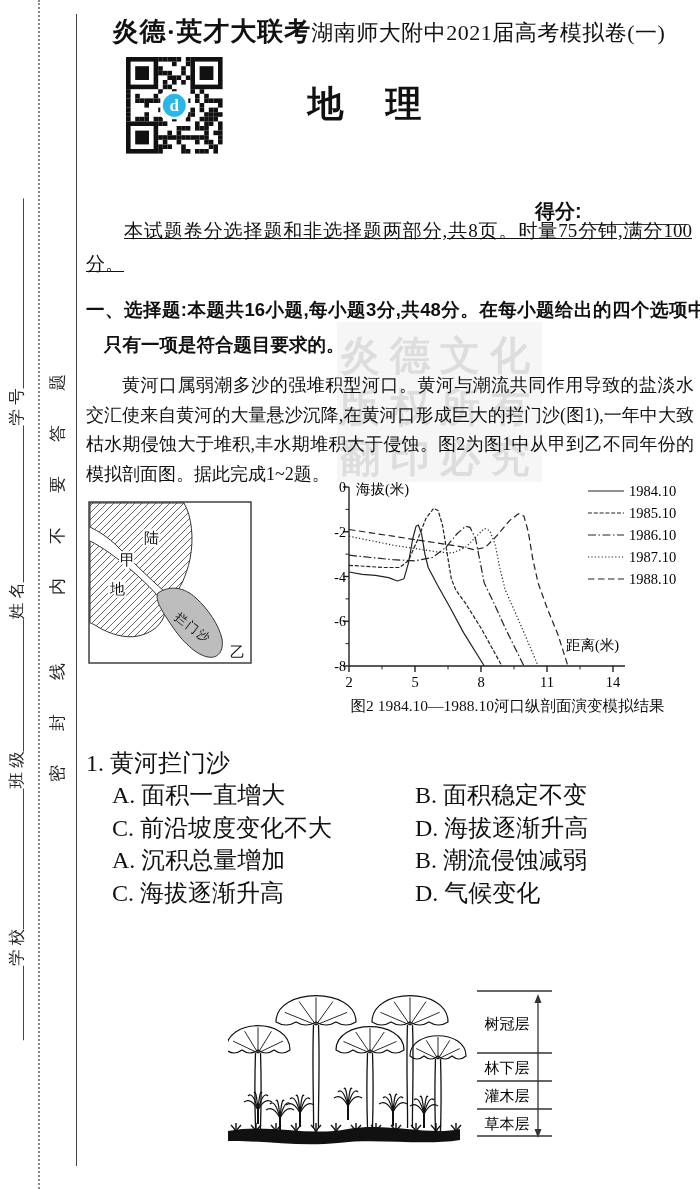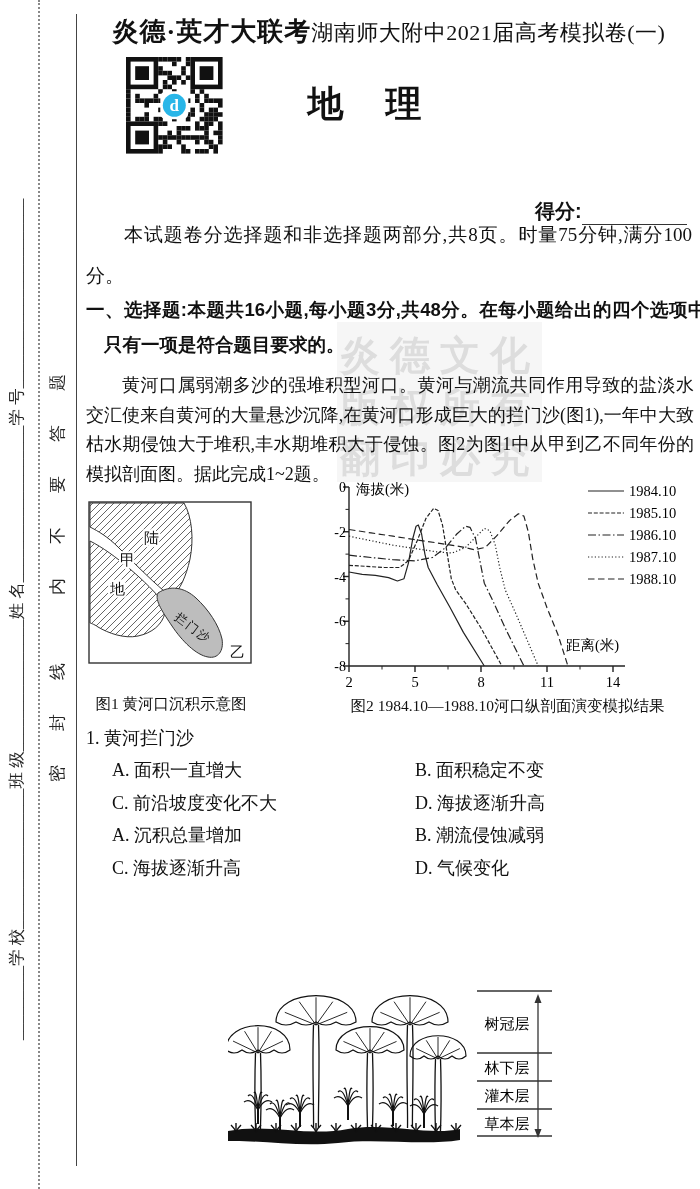--- a/index.html
+++ b/index.html
@@ -21,30 +21,30 @@
   
   .header-title{position:absolute;left:84px;top:14px;width:610px;text-align:center;white-space:nowrap;}
   .brush{font-size:26px;font-weight:bold;letter-spacing:1px;}
   .rest{font-size:22px;letter-spacing:0.5px;}
   .subject{position:absolute;left:16px;top:80px;width:100%;text-align:center;
            font-size:36px;font-weight:bold;letter-spacing:3px;}
   .score{position:absolute;left:535px;top:166px;font-size:20px;font-weight:bold;
          font-family:"Liberation Sans",sans-serif;margin-top:32px;}
   .score .blank{display:inline-block;width:105px;height:20px;border-bottom:1.5px solid #333;vertical-align:bottom;}
   
-  .intro{position:absolute;left:86px;top:214px;width:606px;font-size:19px;line-height:41px;
-         text-align:justify;text-indent:2em;}
+  .intro{position:absolute;left:86px;top:214px;width:606px;font-size:19px;line-height:33px;
+         text-align:justify;text-indent:2em;text-decoration:underline;}
   .section-h{position:absolute;left:86px;top:292px;width:608px;font-size:18.5px;font-weight:bold;
              font-family:"Liberation Sans",sans-serif;line-height:35px;text-align:justify;
              padding-left:18px;text-indent:-18px;}
   .passage{position:absolute;left:86px;width:608px;text-align:justify;text-indent:2em;}
   .passage1{top:371px;font-size:18px;line-height:29.5px;}
   .passage2{top:904px;font-size:18.5px;line-height:30px;}
   .caption{position:absolute;font-size:15.5px;text-align:center;white-space:nowrap;}
-  .qblock{position:absolute;left:86px;width:610px;font-size:18px;}
+  .qblock{position:absolute;left:86px;width:610px;font-size:24px;margin-top:25px;}
   .qblock .stem{line-height:31px;}
   .qblock .opts{display:grid;grid-template-columns:303px 1fr;padding-left:26px;line-height:33px;}
   .footer{position:absolute;left:0;top:1150px;width:100%;text-align:center;font-size:16.5px;}
   svg text{font-family:"Liberation Serif",serif;}
 </style>
 </head>
 <body>
 
 <div class="page">
 
@@ -232,21 +232,20 @@
     <rect x="1" y="1" width="162" height="161" fill="#fff" stroke="#333" stroke-width="1.4"></rect>
     <path d="M2,2 L96,2 C104,16 106,38 102,58 C98,76 92,88 84,97 L76,90 C62,78 44,60 30,46 C20,36 10,30 2,26 Z" fill="url(#hatch)" stroke="#333" stroke-width="1"></path>
     <path d="M2,40 C14,46 28,56 42,68 C56,80 68,92 74,100 C77,104 78,108 77,112 C74,124 64,132 50,135 C36,138 20,132 10,126 C6,123 2,122 2,122 Z" fill="url(#hatch)" stroke="#333" stroke-width="1"></path>
     <path d="M70,92 C82,84 96,86 108,97 C120,108 131,124 134,138 C136,150 130,158 120,156 C108,154 94,140 84,125 C76,113 66,99 70,92 Z" fill="#bdbdbd" stroke="#333" stroke-width="1"></path>
     <text x="56" y="42" font-size="15" fill="#111" stroke="#fff" stroke-width="4" paint-order="stroke">陆</text>
     <text x="32" y="64" font-size="15" fill="#111" stroke="#fff" stroke-width="4" paint-order="stroke">甲</text>
     <text x="22" y="93" font-size="15" fill="#111" stroke="#fff" stroke-width="4" paint-order="stroke">地</text>
     <text x="86" y="127" font-size="12" fill="#111" letter-spacing="2" transform="rotate(37 100 122)">拦门沙</text>
     <text x="142" y="156" font-size="15" fill="#111">乙</text>
   </svg>
-  <div class="caption" style="left:88px;top:694px;width:166px;">图1 黄河口沉积示意图</div>
 
   <svg id="fig2-svg" class="abs" style="left:333px;top:478px;" width="350" height="218" viewBox="0 0 350 218">
       <line x1="16" y1="9" x2="16" y2="188" stroke="#222" stroke-width="1.4"></line>
       <line x1="16" y1="188" x2="292" y2="188" stroke="#222" stroke-width="1.4"></line>
       <line x1="10" y1="9" x2="16" y2="9" stroke="#222" stroke-width="1.4"></line>
       <text x="13" y="14" text-anchor="end" font-size="14">0</text>
       <line x1="10" y1="53.75" x2="16" y2="53.75" stroke="#222" stroke-width="1.4"></line>
       <text x="13" y="58.75" text-anchor="end" font-size="14">-2</text>
       <line x1="10" y1="98.5" x2="16" y2="98.5" stroke="#222" stroke-width="1.4"></line>
       <text x="13" y="103.5" text-anchor="end" font-size="14">-4</text>

